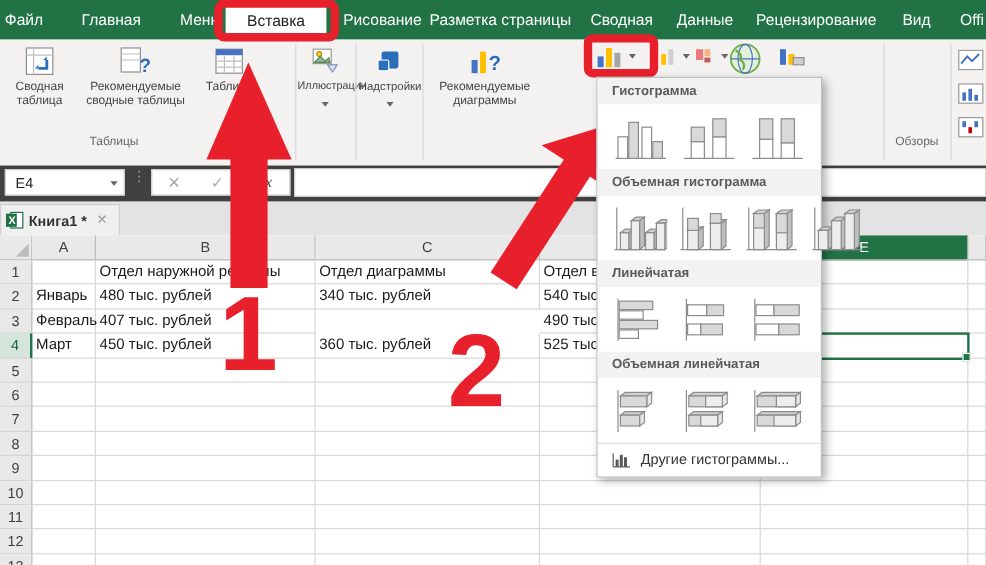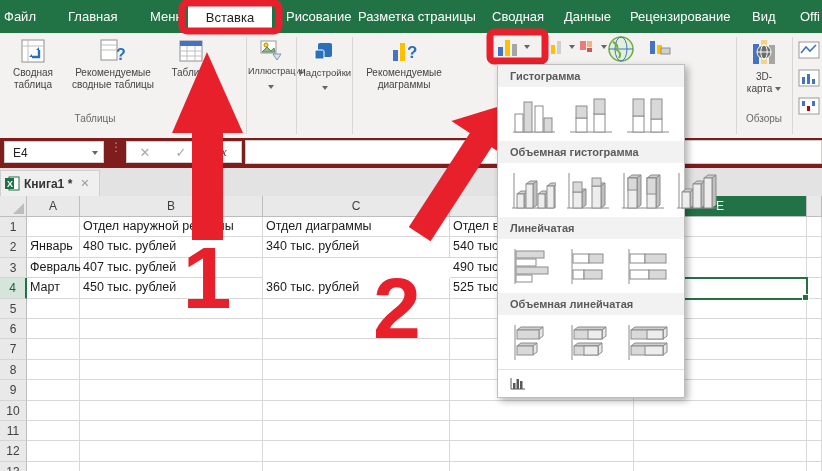--- a/index.html
+++ b/index.html
@@ -13,21 +13,21 @@
   
   .ribbon{position:absolute;left:0;top:33px;width:822px;height:105px;background:#f3f2f1;border-bottom:1px solid #d5d3d1;}
   .rb-big{position:absolute;top:5px;text-align:center;color:#444;font-size:10px;line-height:12px;}
   .rb-big .ic{display:block;margin:0 auto 3px auto;}
   .rb-lbl{white-space:nowrap;}
   .chv{display:inline-block;width:0;height:0;border-left:3px solid transparent;border-right:3px solid transparent;border-top:4px solid #666;vertical-align:middle;}
   .gdiv{position:absolute;top:4px;height:97px;width:1px;background:#d8d6d4;}
   .glabel{position:absolute;top:80px;font-size:10px;color:#696969;text-align:center;white-space:nowrap;}
   .rb-small{position:absolute;display:flex;align-items:center;gap:2px;}
   
-  .fbar{position:absolute;left:0;top:138px;width:822px;height:30px;background:#7f1d1d;border-bottom:1px solid #d5d3d1;}
+  .fbar{position:absolute;left:0;top:138px;width:822px;height:30px;background:#404040;border-bottom:1px solid #d5d3d1;}
   .namebox{position:absolute;left:4px;top:3px;width:100px;height:22px;background:#fff;border:1px solid #d0cecc;font-size:12px;color:#222;line-height:22px;padding-left:8px;box-sizing:border-box;}
   .namebox .dd{position:absolute;right:5px;top:9px;}
   .dots{position:absolute;left:110px;top:5px;color:#9a9a9a;font-size:12px;letter-spacing:0;line-height:9px;}
   .fbtns{position:absolute;left:126px;top:3px;width:74px;height:22px;background:#fff;border:1px solid #d0cecc;box-sizing:border-box;display:flex;align-items:center;justify-content:space-around;color:#a8a8a8;font-size:13px;}
   .fxbox{position:absolute;left:202px;top:3px;width:40px;height:22px;background:#fff;border:1px solid #d0cecc;box-sizing:border-box;text-align:center;line-height:20px;font-size:13px;font-style:italic;font-family:"Liberation Serif",serif;color:#444;}
   .finput{position:absolute;left:245px;top:2px;width:577px;height:24px;background:#fff;border:1px solid #d0cecc;box-sizing:border-box;font-size:12px;line-height:22px;padding-left:6px;}
   
   .doctabs{position:absolute;left:0;top:168px;width:822px;height:28px;background:#e3e3e3;border-bottom:1px solid #cccccc;}
   .dtab{position:absolute;left:0;top:2px;width:100px;height:26px;background:#efefef;border:1px solid #cfcfcf;border-bottom:none;box-sizing:border-box;display:flex;align-items:center;gap:4px;padding-left:4px;}
   .dtab .t{font-size:12px;font-weight:bold;color:#333;white-space:nowrap;}
@@ -175,33 +175,20 @@
     </div>
     <div class="rb-small" style="left:648px;top:5px;">
       <svg width="24" height="18" viewBox="0 0 24 18">
         <rect x="2" y="3" width="5" height="13" fill="#4472c4"></rect>
         <rect x="9" y="7" width="5" height="9" fill="#ffc000"></rect>
         <rect x="13" y="10" width="9" height="6" fill="#d0cece" stroke="#8f8f8f"></rect>
       </svg>
     </div>
     <div class="gdiv" style="left:736px;"></div>
 
-    <div class="rb-big" style="left:738px;width:52px;">
-      <svg class="ic" width="30" height="30" viewBox="0 0 30 30">
-        <rect x="4" y="6" width="6" height="20" fill="#4472c4"></rect>
-        <rect x="12" y="2" width="6" height="24" fill="#f2d388"></rect>
-        <rect x="20" y="7" width="6" height="19" fill="#a5a5a5"></rect>
-        <circle cx="15" cy="14" r="7" fill="#6d6d6d"></circle>
-        <ellipse cx="15" cy="14" rx="3.2" ry="7" fill="none" stroke="#fff"></ellipse>
-        <line x1="8" y1="14" x2="22" y2="14" stroke="#fff"></line>
-        <circle cx="15" cy="14" r="7" fill="none" stroke="#fff"></circle>
-      </svg>
-      <div class="rb-lbl">3D-</div>
-      <div class="rb-lbl"><span>карта</span> <span class="chv"></span></div>
-    </div>
     <div class="glabel" style="left:738px;width:52px;">Обзоры</div>
     <div class="gdiv" style="left:792px;"></div>
 
     <div class="rb-small" style="left:798px;top:8px;">
       <svg width="22" height="18" viewBox="0 0 22 18">
         <rect x="1" y="1" width="20" height="16" fill="#fff" stroke="#9a9a9a"></rect>
         <path d="M3 12 L8 6 L12 10 L18 4" fill="none" stroke="#4472c4" stroke-width="1.6"></path>
       </svg>
     </div>
     <div class="rb-small" style="left:798px;top:36px;">
@@ -517,20 +504,21 @@
         </div>
       </div>
       <div class="more">
         <svg width="16" height="14" viewBox="0 0 16 14">
           <line x1="1" y1="13" x2="15" y2="13" stroke="#595959"></line>
           <line x1="1" y1="2" x2="1" y2="13" stroke="#595959"></line>
           <rect x="3" y="7" width="2.5" height="6" fill="#595959"></rect>
           <rect x="6.5" y="3" width="2.5" height="10" fill="#595959"></rect>
           <rect x="10" y="5" width="2.5" height="8" fill="#595959"></rect>
         </svg>
+        <span>Другие гистограммы...</span>
       </div>
     </div>
 
   <svg class="annot" width="822" height="471" viewBox="0 0 822 471">
     <rect x="182" y="3" width="97" height="28" rx="5" fill="none" stroke="#e8202c" stroke-width="7"></rect>
     <rect x="490" y="32" width="55" height="29" rx="4" fill="none" stroke="#e8202c" stroke-width="7"></rect>
     <g fill="#e8202c">
       <polygon points="207,52 172,133 243,133"></polygon>
       <rect x="192" y="128" width="31" height="112"></rect>
     </g>

